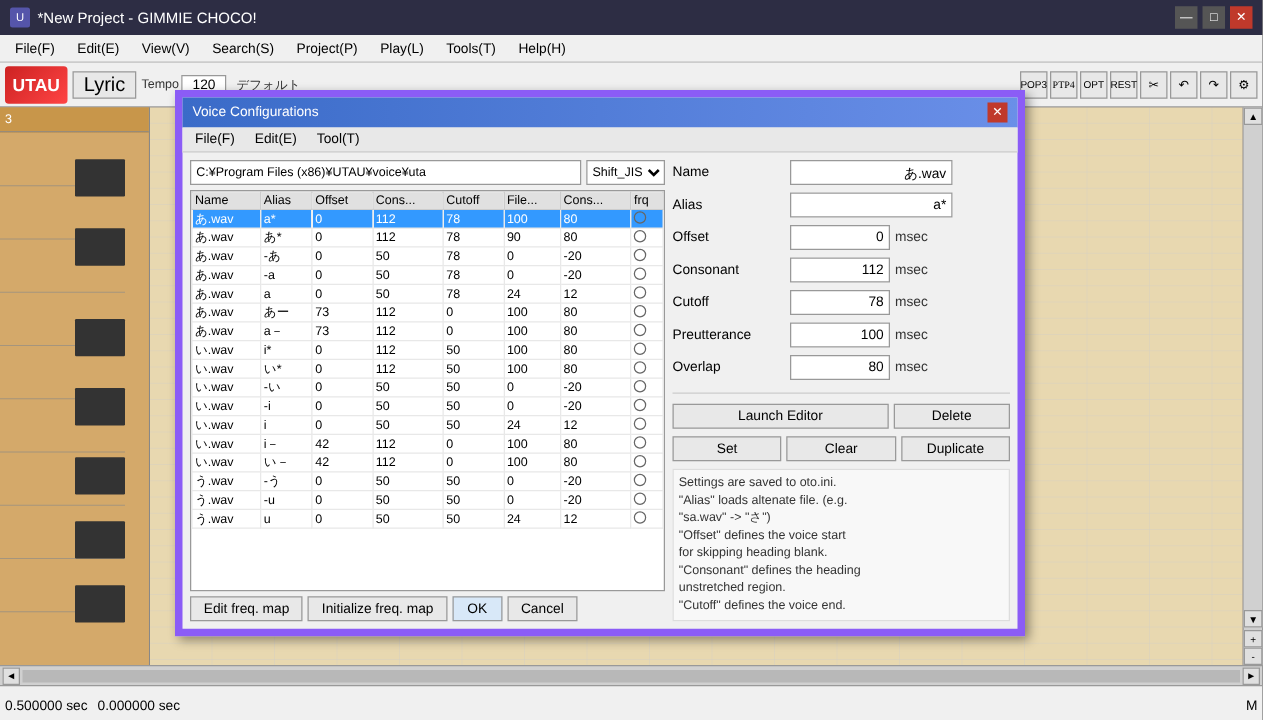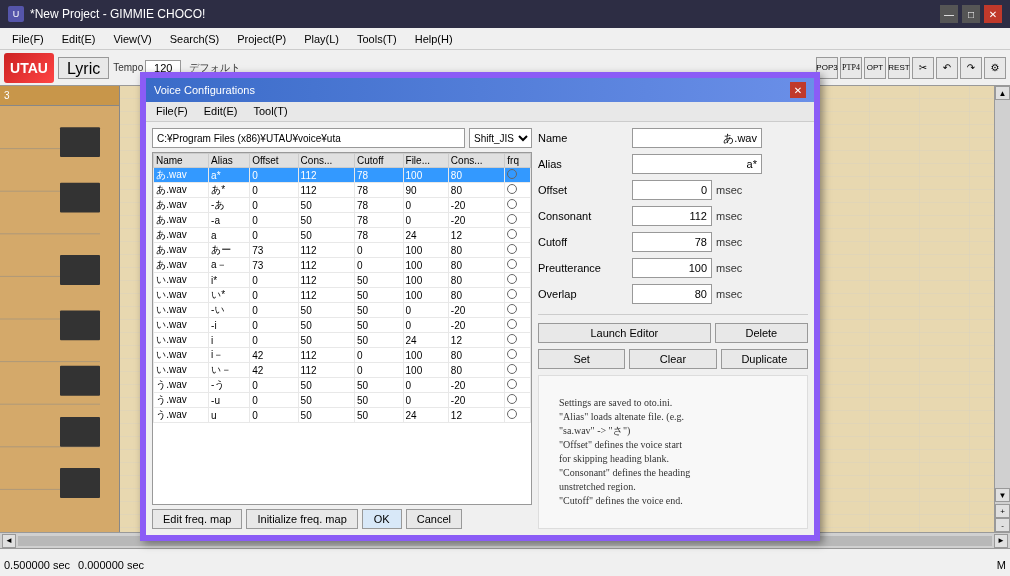--- a/index.html
+++ b/index.html
@@ -374,25 +374,24 @@
       border: 1px solid #999;
       background: #e8e8e8;
       cursor: pointer;
       font-size: 11px;
       text-align: center;
     }
     .info-text {
       font-size: 10px;
       color: #333;
       line-height: 1.4;
-      padding: 20px;
+      padding: 4px;
       background: #f8f8f8;
       border: 1px solid #ddd;
       flex: 1;
-      font-family: Liberation Serif, serif;
     }
 
     
     ::-webkit-scrollbar { width: 12px; height: 12px; }
     ::-webkit-scrollbar-track { background: #d0d0d0; }
     ::-webkit-scrollbar-thumb { background: #aaa; border: 1px solid #999; }
   </style>
 </head>
 <body>
 

